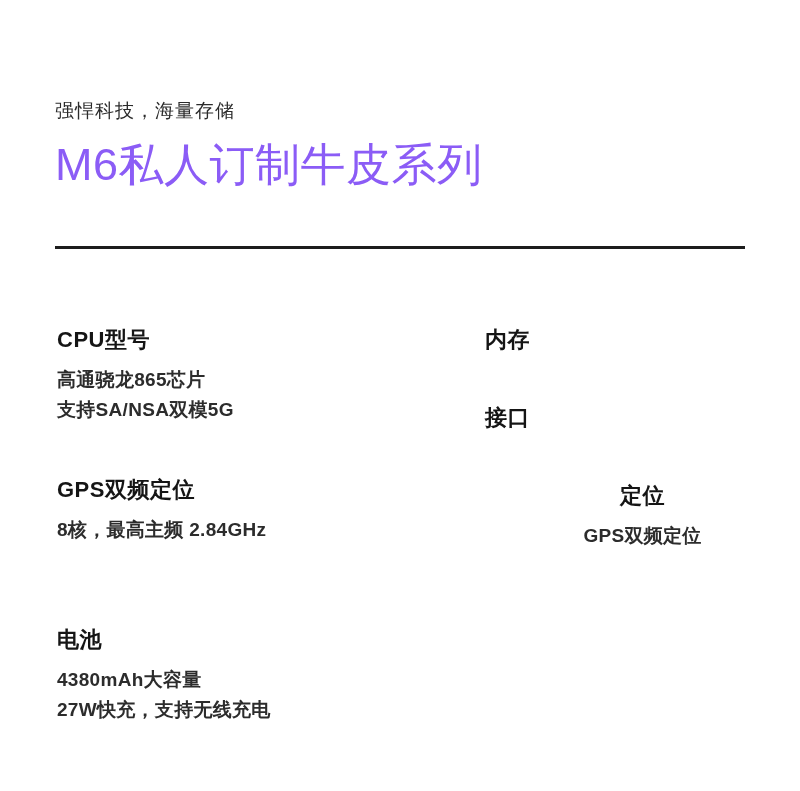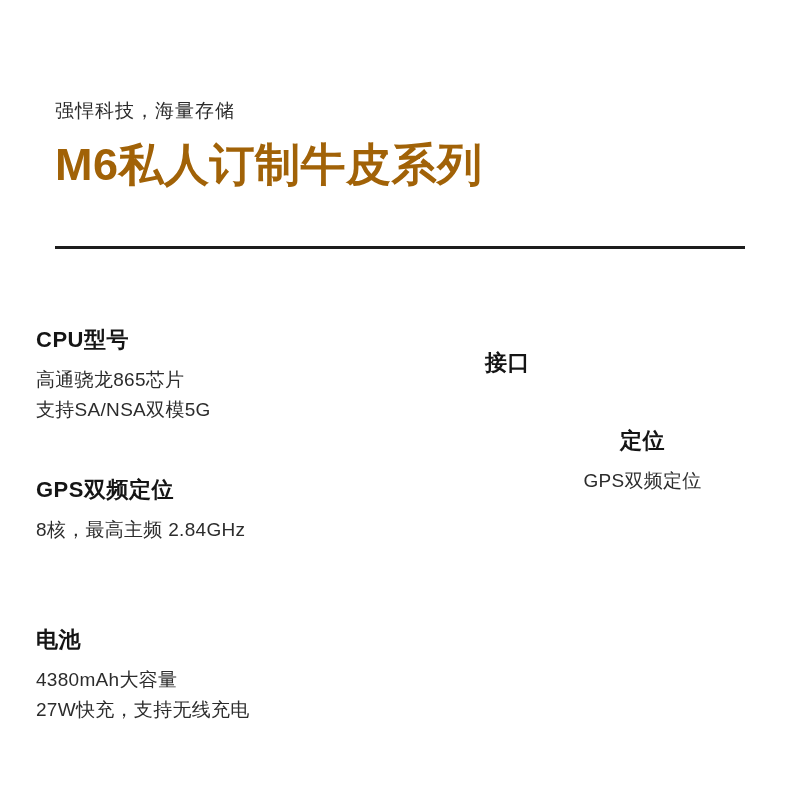--- a/index.html
+++ b/index.html
@@ -31,23 +31,23 @@
     font-size: 19px;
     line-height: 26px;
     letter-spacing: 1px;
     color: #2b2b2b;
     font-weight: 400;
   }
   .title {
     margin-top: 12px;
     font-size: 45px;
     line-height: 58px;
-    font-weight: 700;
+    font-weight: 400;
     letter-spacing: 0.5px;
-    color: #a16207;
+    color: #8b5cf6;
   }
   .rule {
     position: absolute;
     left: 55px;
     top: 246px;
     width: 690px;
     height: 3px;
     background: #1d1d1d;
   }
   .columns {
@@ -55,39 +55,39 @@
     left: 0;
     top: 300px;
     width: 800px;
     display: flex;
   }
   .col {
     box-sizing: border-box;
   }
   .col-left {
     width: 445px;
-    padding-left: 36px;
+    padding-left: 57px;
   }
   .col-right {
     width: 355px;
     padding-left: 40px;
   }
   .spec {
     margin-bottom: 0;
   }
   .spec-label {
     font-size: 22px;
     font-weight: 700;
     line-height: 30px;
     letter-spacing: 0.5px;
     color: #151515;
   }
   .spec-value {
     font-size: 19px;
-    font-weight: 400;
+    font-weight: 700;
     line-height: 30px;
     letter-spacing: 0.3px;
     color: #2c2c2c;
     margin-top: 10px;
     white-space: pre-line;
   }
   
   .col-left .spec.s1 { margin-top: 25px; }
   .col-left .spec.s2 { margin-top: 50px; }
   .col-left .spec.s3 { margin-top: 80px; }
@@ -128,20 +128,21 @@
         <div class="spec-label">电池</div>
         <div class="spec-value">4380mAh大容量
 27W快充，支持无线充电</div>
       </div>
 
     </div>
 
     <div class="col col-right">
 
       <div class="spec s1">
+        <div class="spec-label">内存</div>
       </div>
 
 
       <div class="spec s3">
         <div class="spec-label">接口</div>
       </div>
 
       <div class="spec s4">
         <div class="spec-label">定位</div>
         <div class="spec-value">GPS双频定位</div>

